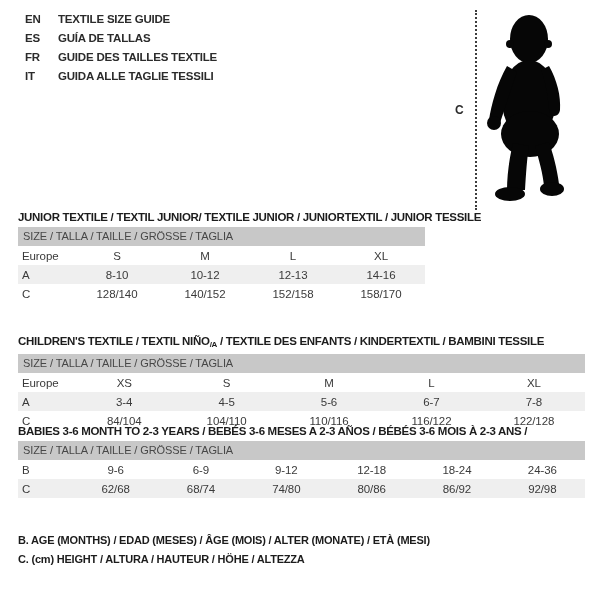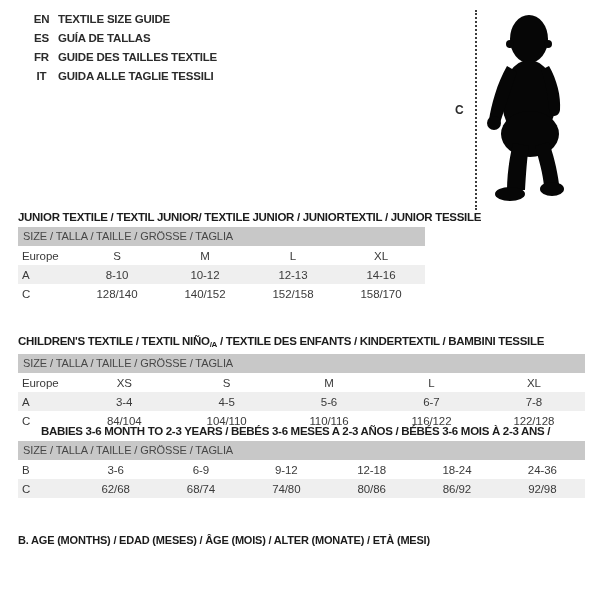--- a/index.html
+++ b/index.html
@@ -8,21 +8,21 @@
     position: relative;
     background: #ffffff;
     font-family: "Liberation Sans", sans-serif;
     color: var(--text, #2b2b2b);
     overflow: hidden;
     -webkit-font-smoothing: antialiased;
   }
 
   
   .lang-list { position: absolute; left: 25px; top: 9px; }
-  .lang-row { display: flex; height: 19px; align-items: center; text-align: center; }
+  .lang-row { display: flex; height: 19px; align-items: center; }
   .lang-code {
     width: 33px; font-weight: bold; font-size: 11.5px; letter-spacing: -0.2px;
   }
   .lang-title { font-weight: bold; font-size: 11.5px; letter-spacing: -0.2px; }
 
   
   .figure-label {
     position: absolute; left: 455px; top: 103px;
     font-weight: bold; font-size: 12px;
   }
@@ -46,21 +46,21 @@
     letter-spacing: -0.1px;
   }
   .trow { display: flex; height: 19px; align-items: center; font-size: 11.5px; color: #3a3a3a; }
   .trow.shaded { background: var(--alt-row, #efefef); }
   .tlabel { width: 55px; padding-left: 4px; letter-spacing: -0.1px; }
   .tcell { flex: 1 1 0; text-align: center; letter-spacing: -0.1px; }
 
   #section-junior { top: 210px; width: 407px; }
   #section-children { top: 334px; width: 567px; }
   #section-babies { top: 424px; width: 567px; }
-  #section-babies .section-title { line-height: 15px; margin-left: 23px; }
+  #section-babies .section-title { line-height: 15px; }
 
   sub.title-sub { font-size: 8px; vertical-align: -2px; font-weight: bold; }
 
   
   .legend { position: absolute; left: 18px; top: 531px; }
   .legend-line {
     font-weight: bold; font-size: 11px; letter-spacing: -0.2px;
     line-height: 19px; color: #1c1c1c; white-space: nowrap;
   }
 </style>
@@ -172,34 +172,35 @@
       </div>
     </div>
 </div>
 
 <div class="section" id="section-babies">
   <div class="section-title">BABIES 3-6 MONTH TO 2-3 YEARS / BEBÉS 3-6 MESES A 2-3 AÑOS / BÉBÉS 3-6 MOIS À 2-3 ANS /</div>
   <div class="bar">SIZE / TALLA / TAILLE / GRÖSSE / TAGLIA</div>
   <div>
       <div class="trow">
         <div class="tlabel">B</div>
-        <div class="tcell">3-6</div>
+        <div class="tcell">9-6</div>
         <div class="tcell">6-9</div>
         <div class="tcell">9-12</div>
         <div class="tcell">12-18</div>
         <div class="tcell">18-24</div>
         <div class="tcell">24-36</div>
       </div>
       <div class="trow shaded">
         <div class="tlabel">C</div>
         <div class="tcell">62/68</div>
         <div class="tcell">68/74</div>
         <div class="tcell">74/80</div>
         <div class="tcell">80/86</div>
         <div class="tcell">86/92</div>
         <div class="tcell">92/98</div>
       </div>
     </div>
 </div>
 
 <div class="legend">
   <div class="legend-line">B. AGE (MONTHS) / EDAD (MESES) / ÂGE (MOIS) / ALTER (MONATE) / ETÀ (MESI)</div>
+  <div class="legend-line">C. (cm) HEIGHT / ALTURA / HAUTEUR / HÖHE / ALTEZZA</div>
 </div>
 
 </body></html>

